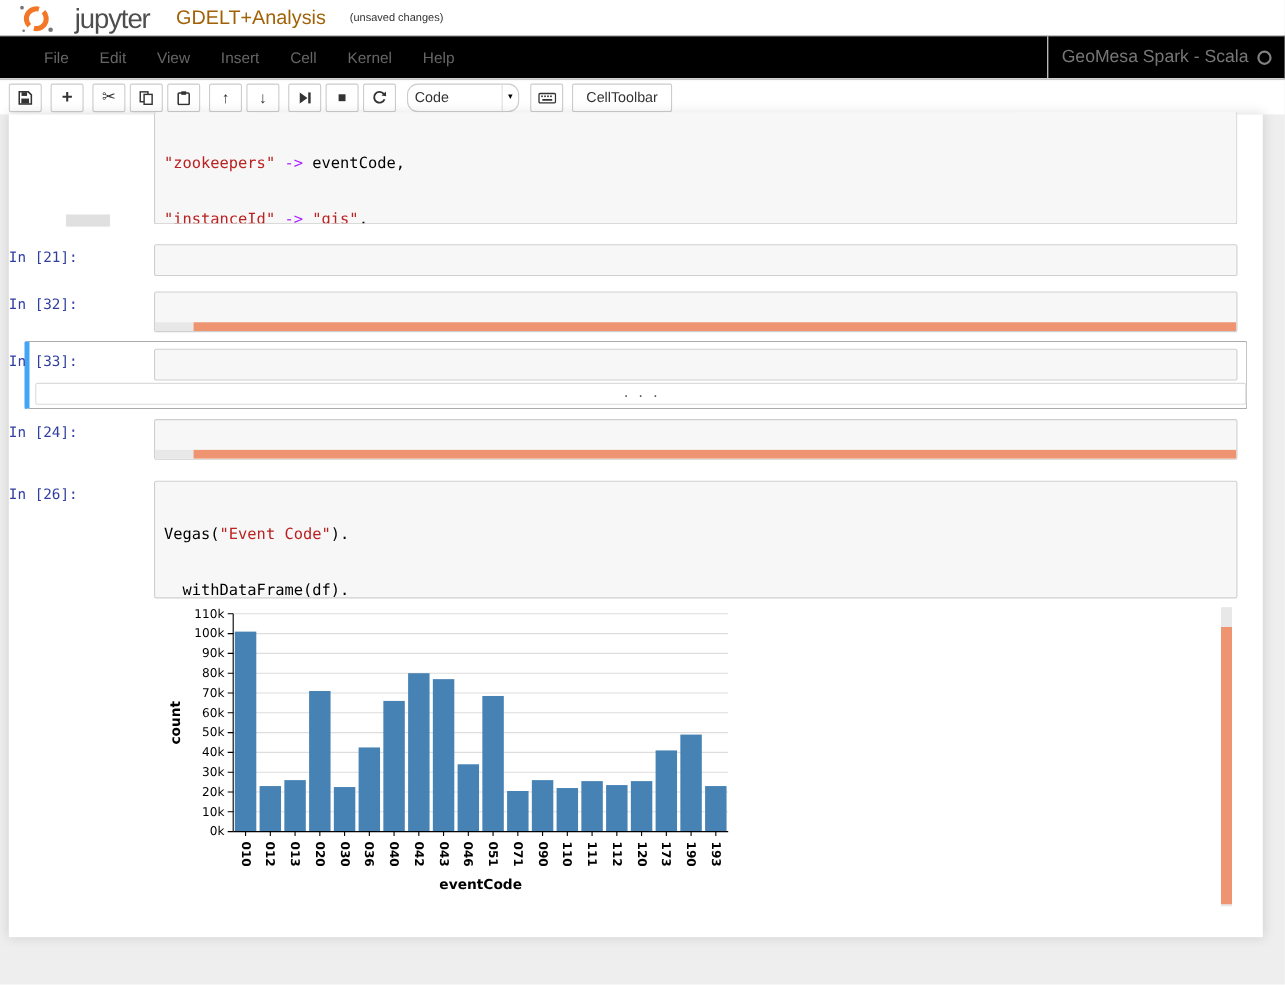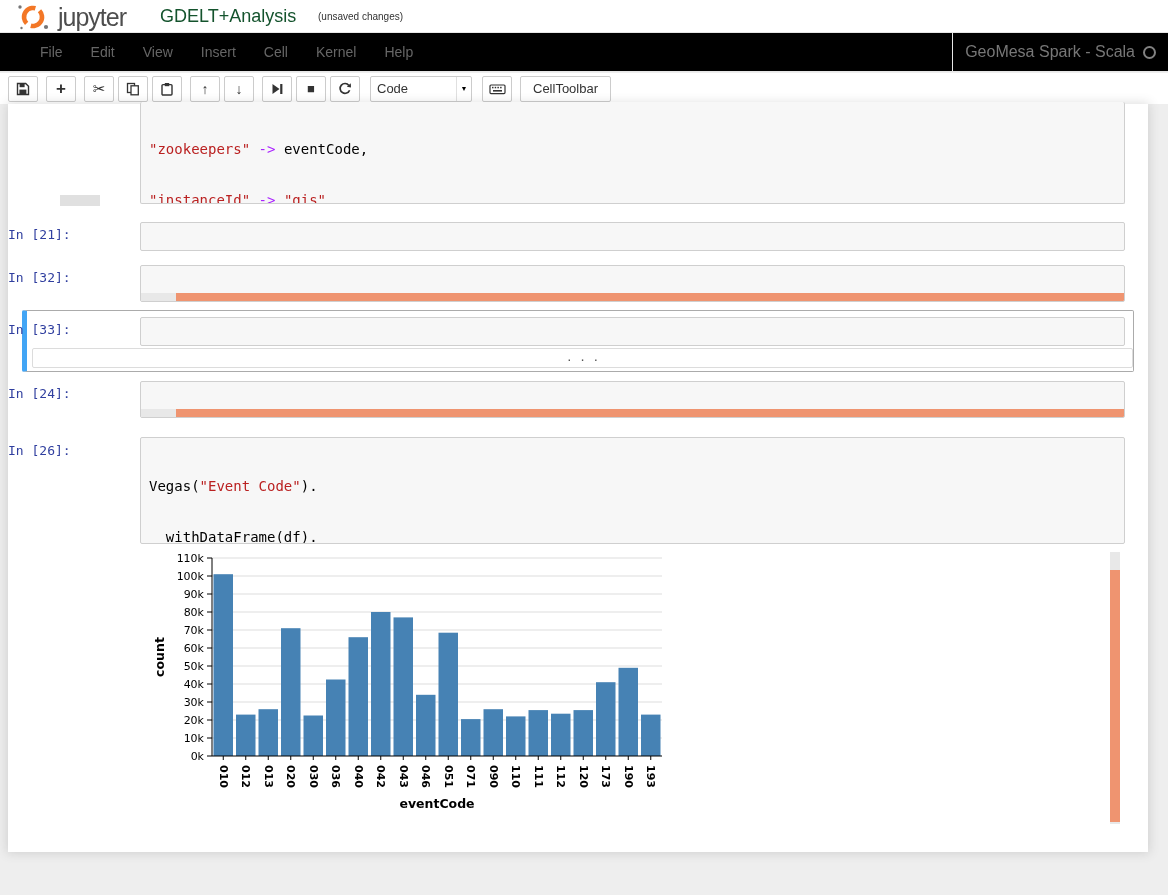--- a/index.html
+++ b/index.html
@@ -9,42 +9,42 @@
     --input-bg:#f7f7f7;
     --input-border:#cfcfcf;
   }
   *{box-sizing:border-box;margin:0;padding:0}
   html,body{width:1168px;height:895px;overflow:hidden}
   body{background:#eeeeee;font-family:"Liberation Sans",sans-serif;color:#333;position:relative}
 
   
   .hdr{position:absolute;left:0;top:0;width:1168px;height:32px;background:#fff}
   .logo{position:absolute;left:12px;top:2px;display:flex;align-items:center;cursor:pointer}
-  .logo-text{font-size:25px;color:#4e4e4e;letter-spacing:-1px;margin-left:2px}
-  .nb-title{position:absolute;left:160px;top:6px;font-size:18px;color:#14532d;cursor:pointer}
+  .logo-text{font-size:25px;color:#4e4e4e;letter-spacing:-1px;margin-left:12px}
+  .nb-title{position:absolute;left:160px;top:6px;font-size:18px;color:#a16207;cursor:pointer}
   .nb-status{position:absolute;left:318px;top:11px;font-size:10px;color:#333}
 
   
   .menubar{position:absolute;left:0;top:32px;width:1168px;height:40px;background:#000000;
            border-top:1px solid #e7e7e7;border-bottom:1px solid #e7e7e7;display:flex;align-items:center}
   .menu-items{display:flex;list-style:none;margin-left:26px}
   .menu-items li{padding:0 14px;font-size:14px;color:#666;cursor:pointer;line-height:38px}
   .kernel-ind{position:absolute;right:12px;top:0;height:100%;display:flex;align-items:center;
               border-left:1px solid #e7e7e7;padding-left:12px;gap:8px}
   .kernel-name{font-size:16px;color:#777}
   .kernel-circle{width:13px;height:13px;border:2px solid #828282;border-radius:50%}
 
   
   .toolbar{position:absolute;left:0;top:73px;width:1168px;height:31px;background:#fff;display:flex;align-items:center}
   .tgroup{display:flex;gap:4px;margin-left:8px}
   .tbtn{min-width:30px;height:26px;background:#fff;border:1px solid #ccc;border-radius:2px;
         display:flex;align-items:center;justify-content:center;cursor:pointer;color:#333;font-size:13px;padding:0 5px}
   .tbtn .uni{font-size:14px;line-height:1;color:#333}
   .celltype-select{width:102px;height:26px;border:1px solid #ccc;background:#fff;display:flex;
-        align-items:center;justify-content:space-between;margin-left:10px;cursor:pointer;border-radius:2px}
+        align-items:center;justify-content:space-between;margin-left:10px;cursor:pointer;border-radius:10px}
   .celltype-select .val{font-size:13px;color:#333;padding-left:6px}
   .celltype-select .arrow{width:15px;height:100%;display:flex;align-items:center;justify-content:center;
         border-left:1px solid #e0e0e0;font-size:7px;color:#000}
 
   
   .panel{position:absolute;left:8px;top:104px;width:1140px;height:748px;background:#fff;
          box-shadow:0 0 10px 1px rgba(87,87,87,.2)}
   .prompt{position:absolute;left:0;width:124px;text-align:left;
           font-family:"DejaVu Sans Mono","Liberation Mono",monospace;font-size:13px;color:var(--prompt-color)}
   .inputbox{position:absolute;left:132px;width:985px;background:var(--input-bg);

